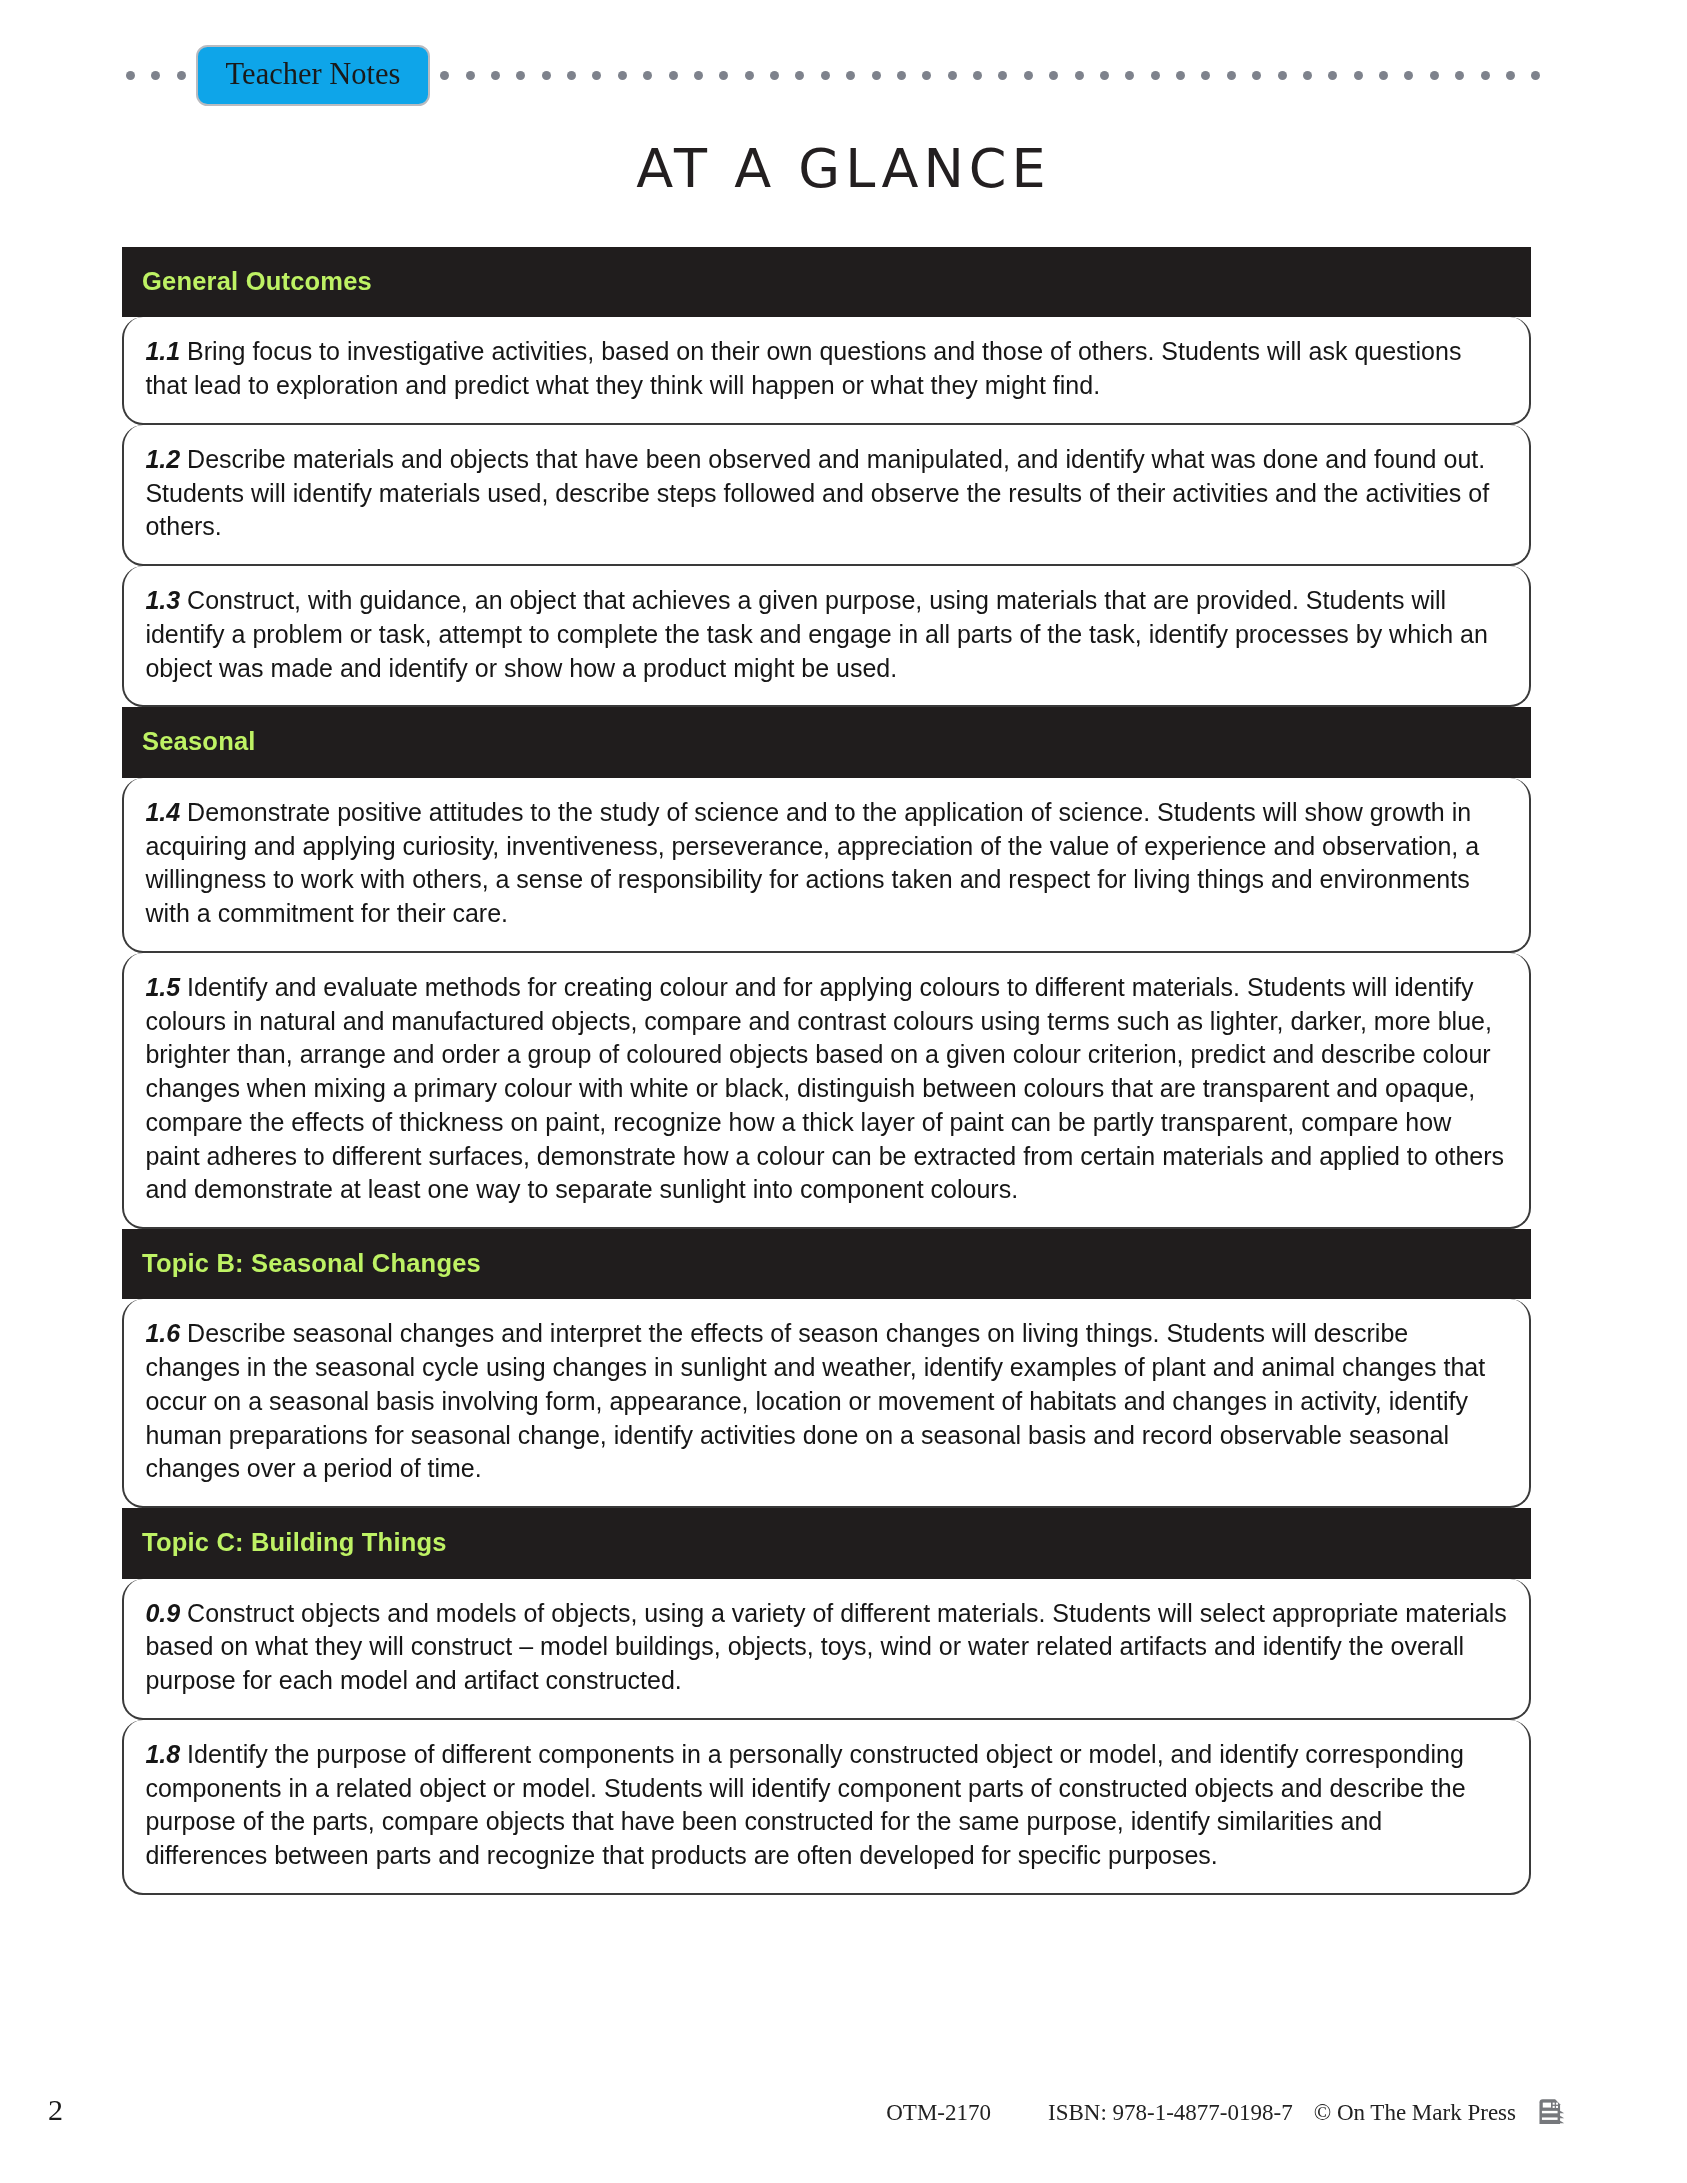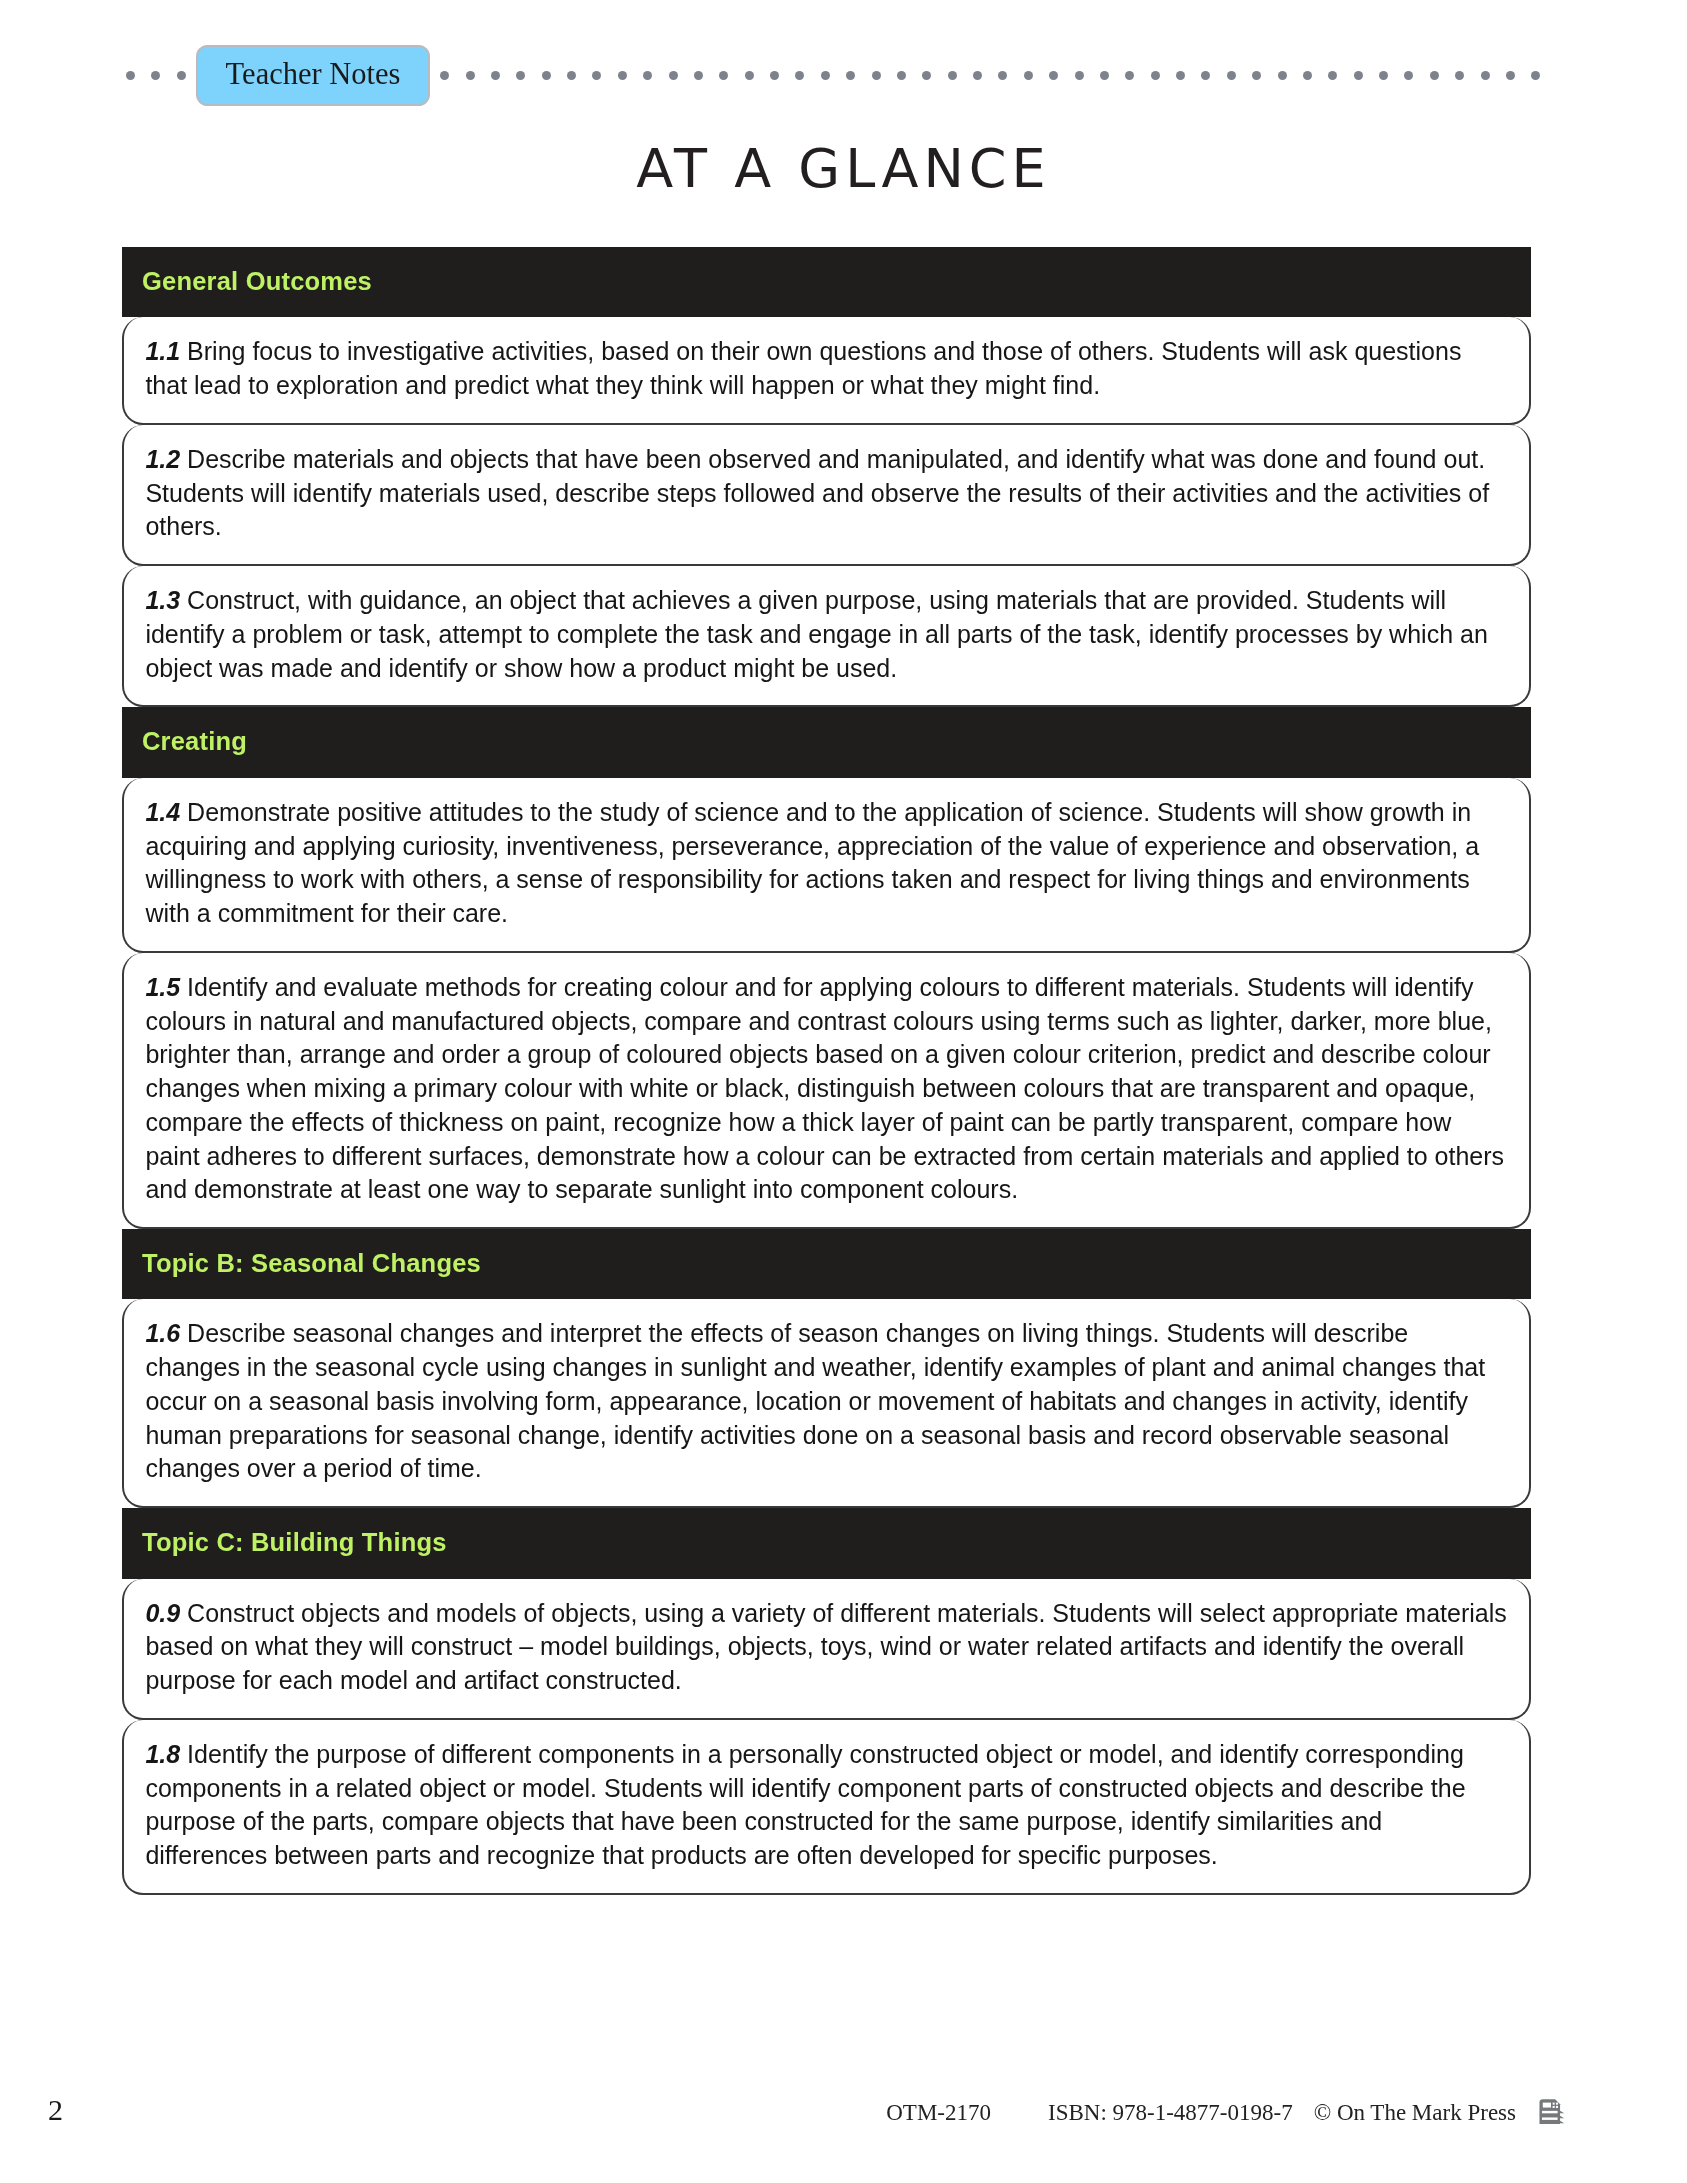--- a/index.html
+++ b/index.html
@@ -39,21 +39,21 @@
     height: 9px;
     border-radius: 50%;
     background: #7e828c;
     margin: 0 8.2px;
     flex: 0 0 auto;
   }
   .tab-box {
     box-sizing: border-box;
     border: 2.5px solid #b9bbc0;
     border-radius: 11.5px;
-    background: #7dd3fc;
+    background: #0ea5e9;
     padding: 11.5px 28px 15px 28px;
     margin: 0 1.6px;
     flex: 0 0 auto;
   }
   .tab-label {
     font-family: "Liberation Serif", serif;
     font-size: 30.5px;
     line-height: 1;
     color: #1a1a1a;
     white-space: nowrap;
@@ -191,21 +191,21 @@
     </div>
 </div>
 
 <div class="page-title">AT A GLANCE</div>
 
 <div class="table">
     <div class="band">General Outcomes</div>
     <div class="row"><span class="num">1.1</span><span> Bring focus to investigative activities, based on their own questions and those of others. Students will ask questions that lead to exploration and predict what they think will happen or what they might find.</span></div>
     <div class="row"><span class="num">1.2</span><span> Describe materials and objects that have been observed and manipulated, and identify what was done and found out. Students will identify materials used, describe steps followed and observe the results of their activities and the activities of others.</span></div>
     <div class="row"><span class="num">1.3</span><span> Construct, with guidance, an object that achieves a given purpose, using materials that are provided. Students will identify a problem or task, attempt to complete the task and engage in all parts of the task, identify processes by which an object was made and identify or show how a product might be used.</span></div>
-    <div class="band">Creating</div>
+    <div class="band">Seasonal</div>
     <div class="row"><span class="num">1.4</span><span> Demonstrate positive attitudes to the study of science and to the application of science. Students will show growth in acquiring and applying curiosity, inventiveness, perseverance, appreciation of the value of experience and observation, a willingness to work with others, a sense of responsibility for actions taken and respect for living things and environments with a commitment for their care.</span></div>
     <div class="row"><span class="num">1.5</span><span> Identify and evaluate methods for creating colour and for applying colours to different materials. Students will identify colours in natural and manufactured objects, compare and contrast colours using terms such as lighter, darker, more blue, brighter than, arrange and order a group of coloured objects based on a given colour criterion, predict and describe colour changes when mixing a primary colour with white or black, distinguish between colours that are transparent and opaque, compare the effects of thickness on paint, recognize how a thick layer of paint can be partly transparent, compare how paint adheres to different surfaces, demonstrate how a colour can be extracted from certain materials and applied to others and demonstrate at least one way to separate sunlight into component colours.</span></div>
     <div class="band">Topic B: Seasonal Changes</div>
     <div class="row"><span class="num">1.6</span><span> Describe seasonal changes and interpret the effects of season changes on living things. Students will describe changes in the seasonal cycle using changes in sunlight and weather, identify examples of plant and animal changes that occur on a seasonal basis involving form, appearance, location or movement of habitats and changes in activity, identify human preparations for seasonal change, identify activities done on a seasonal basis and record observable seasonal changes over a period of time.</span></div>
     <div class="band">Topic C: Building Things</div>
     <div class="row"><span class="num">0.9</span><span> Construct objects and models of objects, using a variety of different materials. Students will select appropriate materials based on what they will construct – model buildings, objects, toys, wind or water related artifacts and identify the overall purpose for each model and artifact constructed.</span></div>
     <div class="row"><span class="num">1.8</span><span> Identify the purpose of different components in a personally constructed object or model, and identify corresponding components in a related object or model. Students will identify component parts of constructed objects and describe the purpose of the parts, compare objects that have been constructed for the same purpose, identify similarities and differences between parts and recognize that products are often developed for specific purposes.</span></div>
   </div>
 
 <div class="page-number">2</div>

